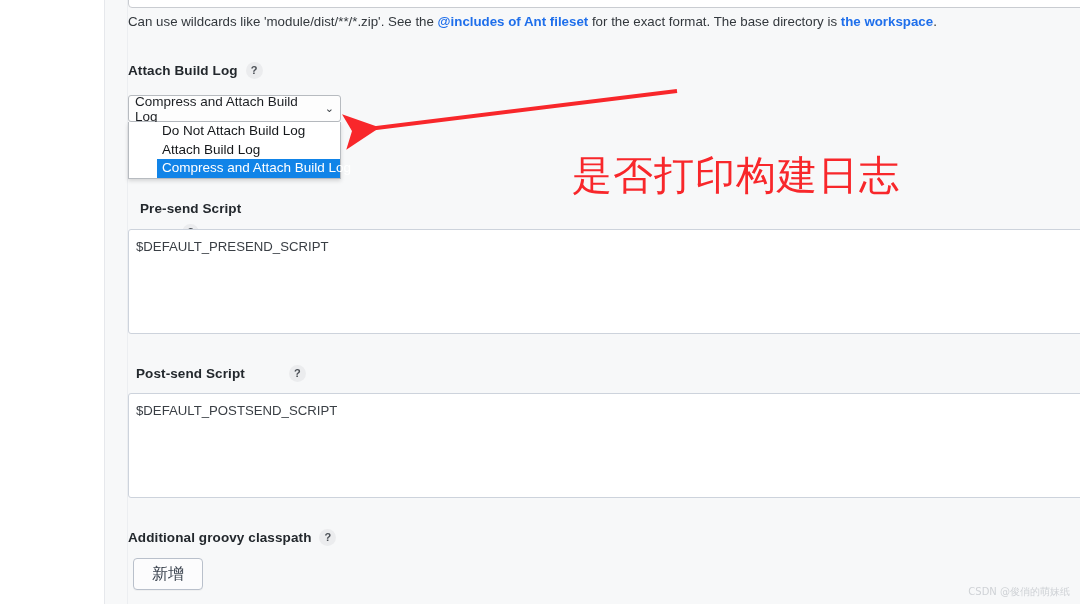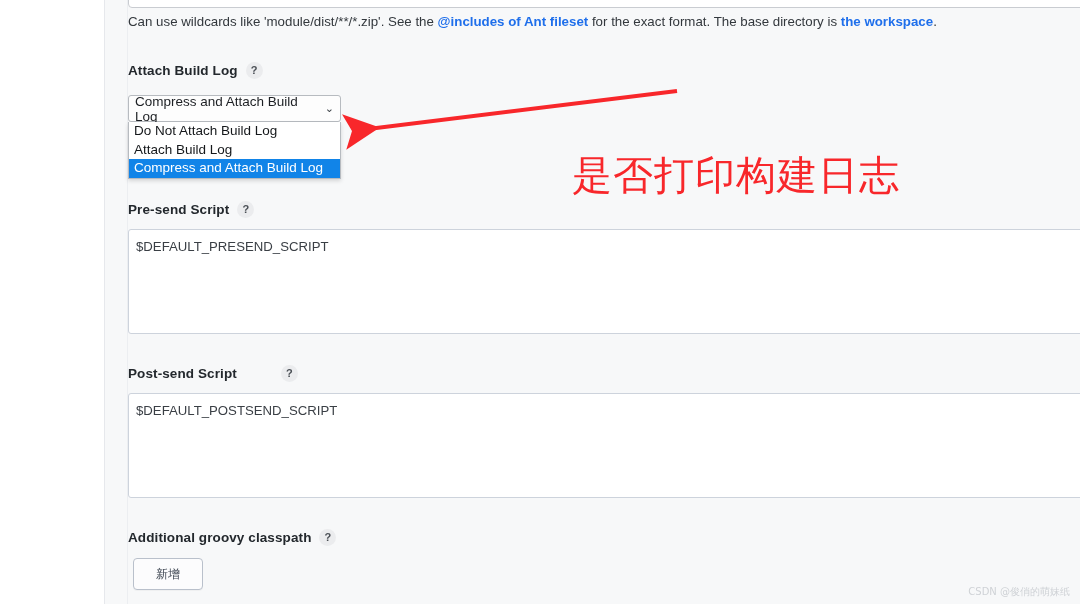--- a/index.html
+++ b/index.html
@@ -128,20 +128,21 @@
   .option-list {
     position: absolute;
     left: 0; top: 122px;
     width: 213px;
     background: #ffffff;
     border: 1px solid #b7bbc0;
     border-top: none;
     box-sizing: border-box;
     box-shadow: 0 2px 4px rgba(0,0,0,0.14);
     z-index: 5;
+    padding-left: 28px;
   }
   .option {
     height: 18.5px;
     line-height: 18.5px;
     padding: 0 5px;
     font-size: 13.5px;
     color: #15181b;
     cursor: pointer;
     white-space: nowrap;
   }
@@ -169,21 +170,21 @@
 
   
   .add-button {
     position: absolute;
     left: 5px; top: 558px;
     width: 70px; height: 32px;
     background: #fcfcfd;
     border: 1px solid #b9c0cb;
     border-radius: 4px;
     color: #3c4450;
-    font-size: 12px;
+    font-size: 16px;
     font-family: "Liberation Sans", "DejaVu Sans", sans-serif;
     cursor: pointer;
     box-shadow: 0 1px 0 rgba(0,0,0,0.03);
   }
 
   
   .annotation-text {
     position: absolute;
     left: 572px; top: 148px;
     font-size: 40px;
@@ -235,27 +236,27 @@
       <span class="sel-text">Compress and Attach Build Log</span>
       <span class="chev">⌄</span>
     </div>
 
     <div class="option-list">
       <div class="option">Do Not Attach Build Log</div>
       <div class="option">Attach Build Log</div>
       <div class="option selected">Compress and Attach Build Log</div>
     </div>
 
-    <div class="label-row" style="left:0; top:201px;">
+    <div class="label-row" style="left:12px; top:201px;flex-direction:column;">
       <span class="field-label">Pre-send Script</span>
       <span class="help-badge">?</span>
     </div>
     <div class="textarea-box" id="presend-script">$DEFAULT_PRESEND_SCRIPT</div>
 
-    <div class="label-row" style="left:0; top:365px;gap:44px;">
+    <div class="label-row" style="left:8px; top:365px;gap:44px;">
       <span class="field-label">Post-send Script</span>
       <span class="help-badge">?</span>
     </div>
     <div class="textarea-box" id="postsend-script">$DEFAULT_POSTSEND_SCRIPT</div>
 
     <div class="label-row" style="left:0; top:529px;">
       <span class="field-label">Additional groovy classpath</span>
       <span class="help-badge">?</span>
     </div>
     <button class="add-button">新增</button>

